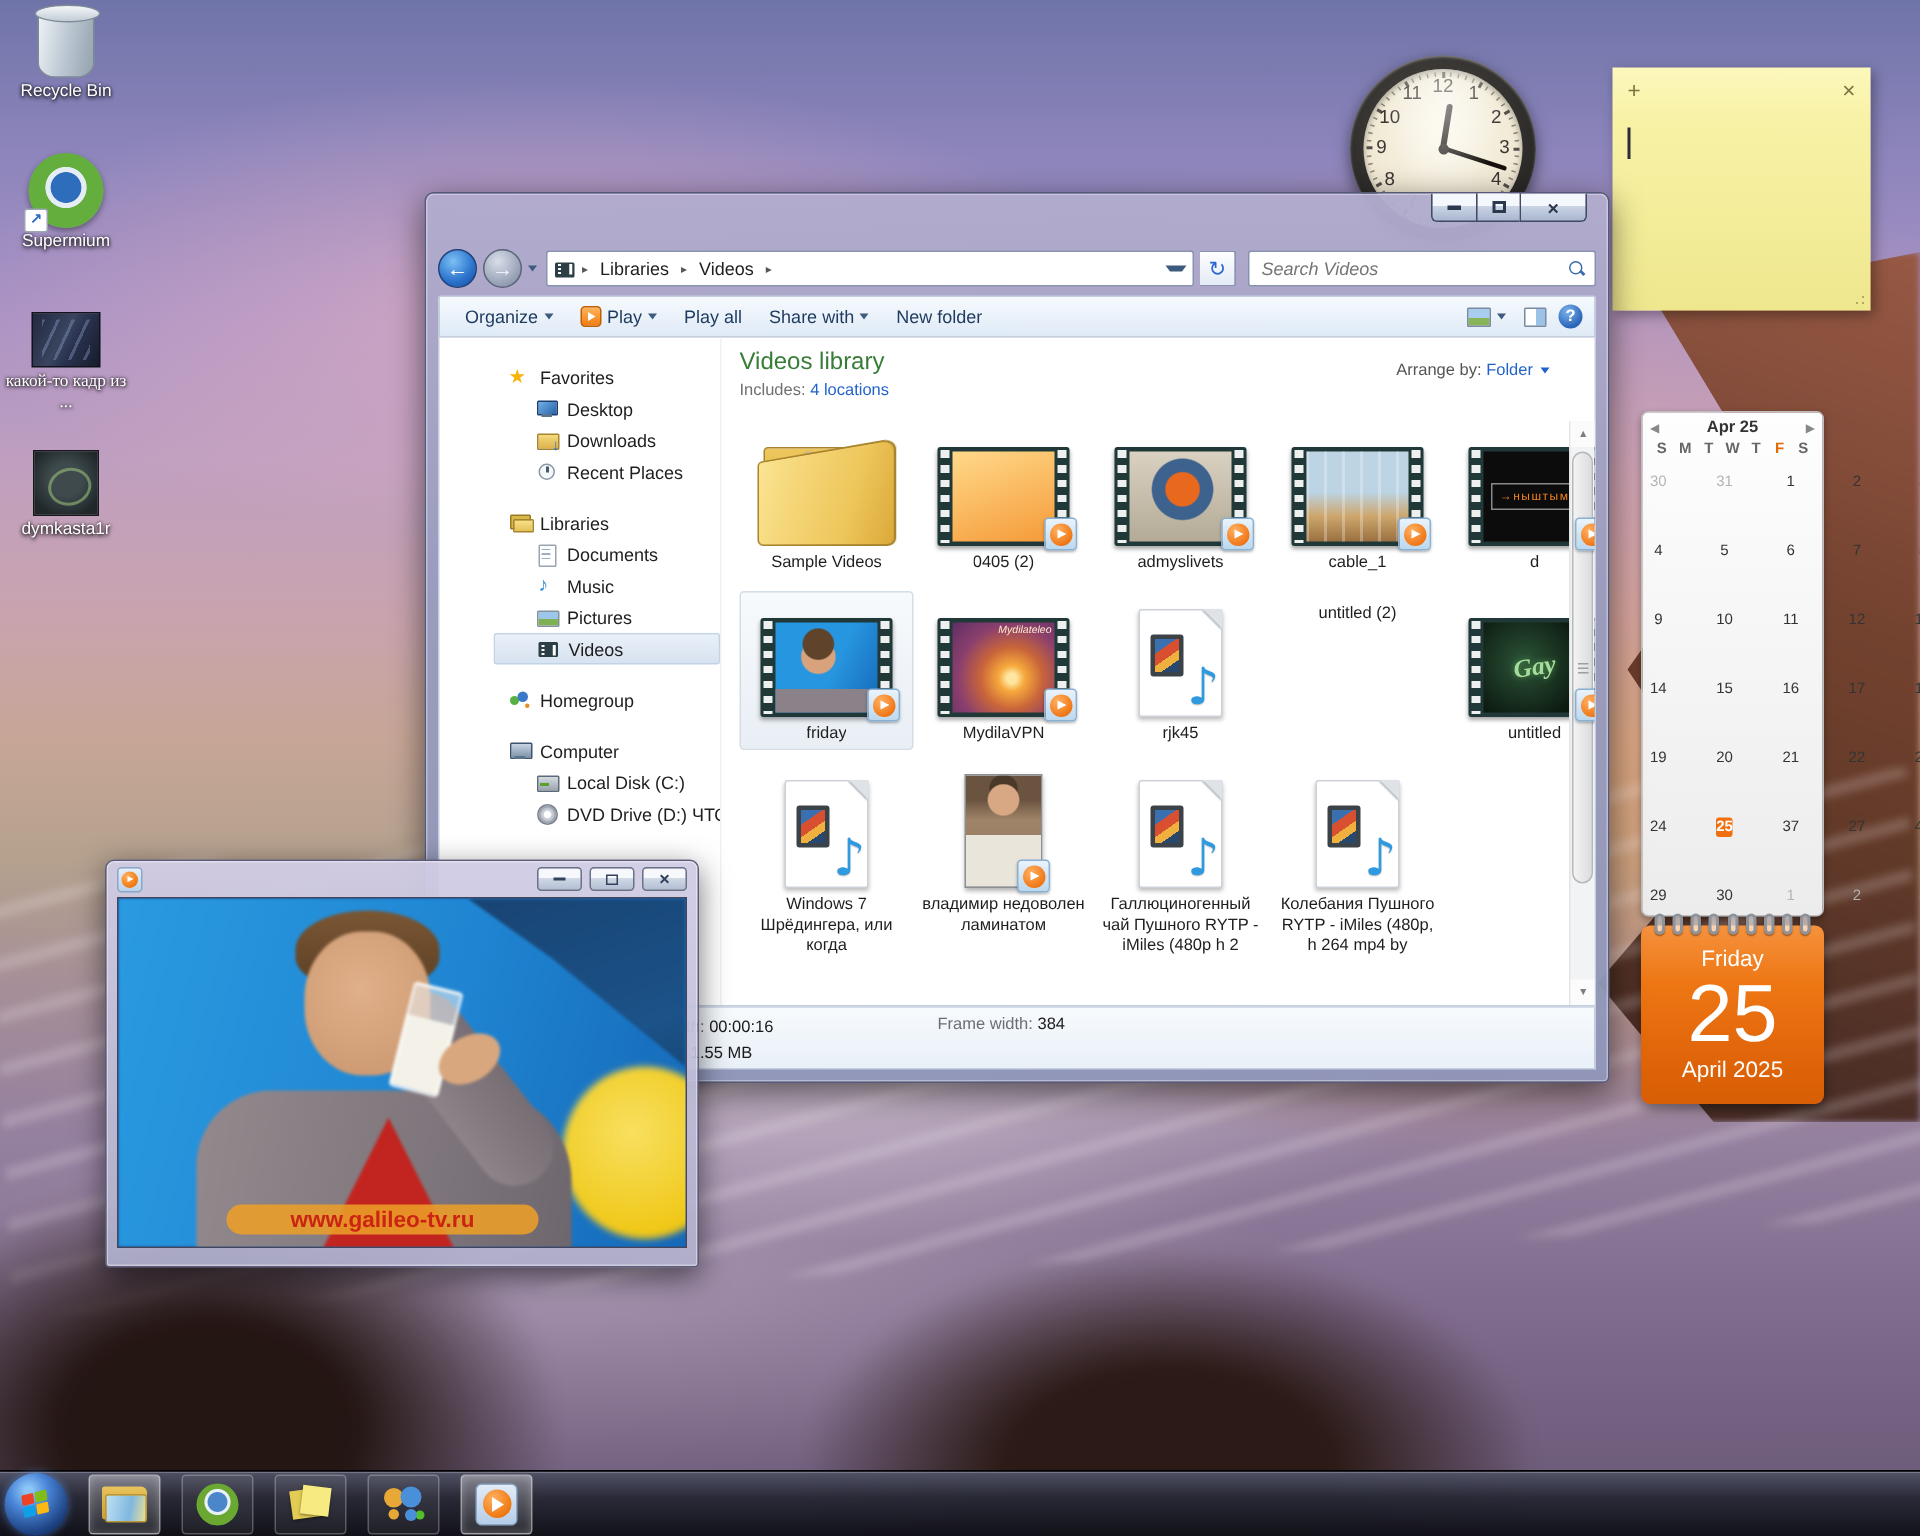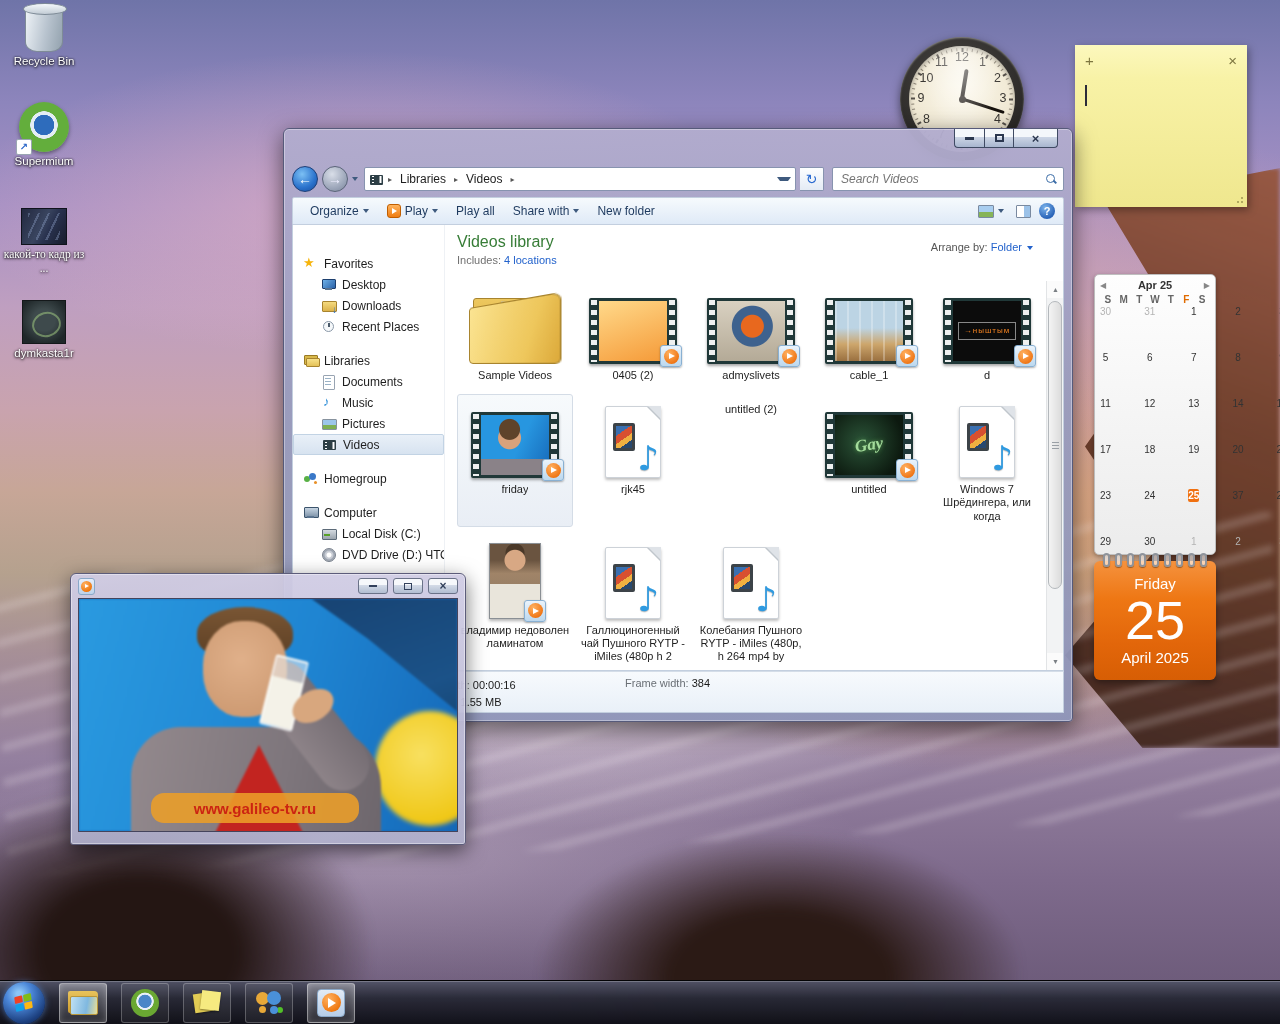--- a/index.html
+++ b/index.html
@@ -86,21 +86,21 @@
   
   #calendar{position:absolute;left:1094px;top:274px;width:122px;z-index:4;font-size:10px;}
   #cal-top{background:linear-gradient(#fefefe,#ececec);border:1px solid #bfbfbf;border-radius:5px;
     padding:4px 5px 6px;box-shadow:0 2px 5px rgba(0,0,0,.35);}
   #cal-head{display:flex;align-items:center;justify-content:space-between;color:#444;}
   #cal-head .mon{font-weight:bold;font-size:11px;color:#333;}
   #cal-head .nav{color:#888;font-size:8px;cursor:pointer;}
   #cal-dow{display:grid;grid-template-columns:repeat(7,1fr);margin-top:3px;text-align:center;
     font-weight:bold;color:#666;}
   #cal-dow .f{color:#e06b00;}
-  #cal-days{display:grid;grid-template-columns:repeat(6,1fr);row-gap:1px;text-align:center;color:#333;margin-top:0;gap:33px;}
+  #cal-days{display:grid;grid-template-columns:repeat(5,1fr);row-gap:1px;text-align:center;color:#333;margin-top:10px;gap:33px;}
   #cal-days .dy{padding:1px 0;cursor:pointer;}
   #cal-days .muted{color:#b4b4b4;}
   #cal-days .sel{background:#f07010;color:#fff;border-radius:2px;font-weight:bold;}
   #coil{display:flex;justify-content:space-between;padding:0 9px;height:15px;margin-top:-2px;position:relative;z-index:2;}
   #coil i{width:7px;height:14px;border:2px solid #8e939b;border-radius:4px;background:rgba(255,255,255,.6);
     box-shadow:0 1px 1px rgba(0,0,0,.4);}
   #cal-pad{margin-top:-7px;padding:12px 6px 10px;border-radius:6px;text-align:center;color:#fff;
     background:linear-gradient(180deg,#f5923e 0%,#ee7714 32%,#e2660a 70%,#d75e04 100%);
     box-shadow:0 3px 7px rgba(0,0,0,.4);}
   #cal-pad .dayname{font-size:15px;margin-top:2px;}
@@ -154,21 +154,21 @@
   .playico::before{content:"";border-left:5px solid #fff;border-top:3px solid transparent;border-bottom:3px solid transparent;margin-left:1px;}
   #toolbar .right{margin-left:auto;display:flex;align-items:center;gap:8px;}
   .viewsico{width:16px;height:13px;border:1px solid #7a8aa0;border-radius:1px;
     background:linear-gradient(#a8cdef 55%,#86b457 55%);}
   .paneico{width:15px;height:13px;border:1px solid #7a8aa0;border-radius:1px;
     background:linear-gradient(90deg,#fff 0 55%,#9cc2e8 55%);}
   .helpico{width:16px;height:16px;border-radius:50%;color:#fff;font-size:11px;font-weight:bold;
     background:radial-gradient(circle at 38% 30%, #7cb4ec, #2a64b8 70%);display:flex;align-items:center;justify-content:center;}
   #main{flex:1;display:flex;background:#fff;border:1px solid #c3cfdf;border-top:none;overflow:hidden;}
   
-  #side{width:152px;padding-top:28px;border-right:1px solid #eef1f5;flex:none;font-size:12px;color:#1e1e1e;overflow:hidden;}
+  #side{width:152px;padding-top:16px;border-right:1px solid #eef1f5;flex:none;font-size:12px;color:#1e1e1e;overflow:hidden;margin-left:36px;}
   .srow{display:flex;align-items:center;gap:6px;height:21px;padding-left:10px;cursor:pointer;white-space:nowrap;}
   .srow.child{padding-left:28px;}
   .srow.sel{background:linear-gradient(#e9f0f8,#d7e3f0);border:1px solid #c2d3e4;border-radius:2px;}
   .sgap{height:13px;}
   .ico{width:15px;height:15px;position:relative;display:inline-block;flex:none;}
   .ico.star::before{content:"★";position:absolute;left:0;top:-1px;color:#f6b40c;font-size:13px;}
   .ico.desktop::before{content:"";position:absolute;left:1px;top:2px;width:12px;height:8px;
     background:linear-gradient(135deg,#6fb1e8,#2a62a8);border:1px solid #1d3f6e;border-radius:1px;}
   .ico.desktop::after{content:"";position:absolute;left:4px;top:11px;width:7px;height:2px;background:#5a7490;}
   .ico.downloads::before{content:"";position:absolute;left:1px;top:3px;width:13px;height:9px;
@@ -339,21 +339,21 @@
     background:linear-gradient(100deg,#93898d,#7e767c 60%,#6d666c);}
   #vscene .shirt{position:absolute;left:132px;top:146px;width:96px;height:92px;
     background:#c22420;clip-path:polygon(50% 0,2% 100%,98% 100%);}
   #vscene .arm{position:absolute;left:208px;top:52px;width:52px;height:150px;border-radius:26px;
     background:linear-gradient(90deg,#8d8388,#766e74);transform:rotate(-38deg);}
   #vscene .glass{position:absolute;left:188px;top:58px;width:34px;height:72px;border-radius:3px;
     background:linear-gradient(rgba(235,242,248,.55) 0 30%, #f4f2e8 30%);
     border:2px solid rgba(255,255,255,.55);transform:rotate(14deg);}
   #vscene .hand{position:absolute;left:212px;top:92px;width:44px;height:30px;border-radius:50%;
     background:#d8a77e;transform:rotate(-30deg);}
-  #wmark{position:absolute;left:72px;bottom:8px;width:208px;height:30px;border-radius:13px;
+  #wmark{position:absolute;left:72px;bottom:8px;width:208px;height:20px;border-radius:13px;
     background:rgba(236,158,40,.88);display:flex;align-items:center;justify-content:center;
     filter:blur(.4px);}
   #wmark span{color:#cc2412;font-weight:bold;font-size:15px;}
   
   #taskbar{position:absolute;left:0;bottom:0;width:1280px;height:44px;z-index:40;
     background:linear-gradient(180deg, rgba(82,84,104,.96) 0%, rgba(40,41,54,.97) 40%, rgba(16,16,24,.98) 100%);
     border-top:1px solid rgba(0,0,0,.8);box-shadow:inset 0 1px 0 rgba(255,255,255,.22);
     display:flex;align-items:center;}
   #start-orb{width:42px;height:42px;margin-left:3px;border-radius:50%;flex:none;cursor:pointer;position:relative;
     background:radial-gradient(circle at 38% 28%, #8cc6f7 0 6%, #4a86d8 32%, #1c3f7e 72%, #0a1d40);
@@ -792,20 +792,31 @@
             <div class="icwrap">
               <div class="film">
                 <div class="art friday"></div>
               </div>
               <span class="badge"></span>
             </div>
             <div class="lbl">friday</div>
           </div>
           <div class="file">
             <div class="icwrap">
+              <div class="film">
+                <div class="art sunburst">
+                  <span class="t">Mydilateleo</span>
+                </div>
+              </div>
+              <span class="badge"></span>
+            </div>
+            <div class="lbl">MydilaVPN</div>
+          </div>
+          <div class="file">
+            <div class="icwrap">
               <div class="page">
                 <span class="fold"></span>
                 <span class="mart"></span>
                 <span class="mnote">♪</span>
               </div>
             </div>
             <div class="lbl">rjk45</div>
           </div>
           <div class="file">
             <div class="lbl">untitled (2)</div>

